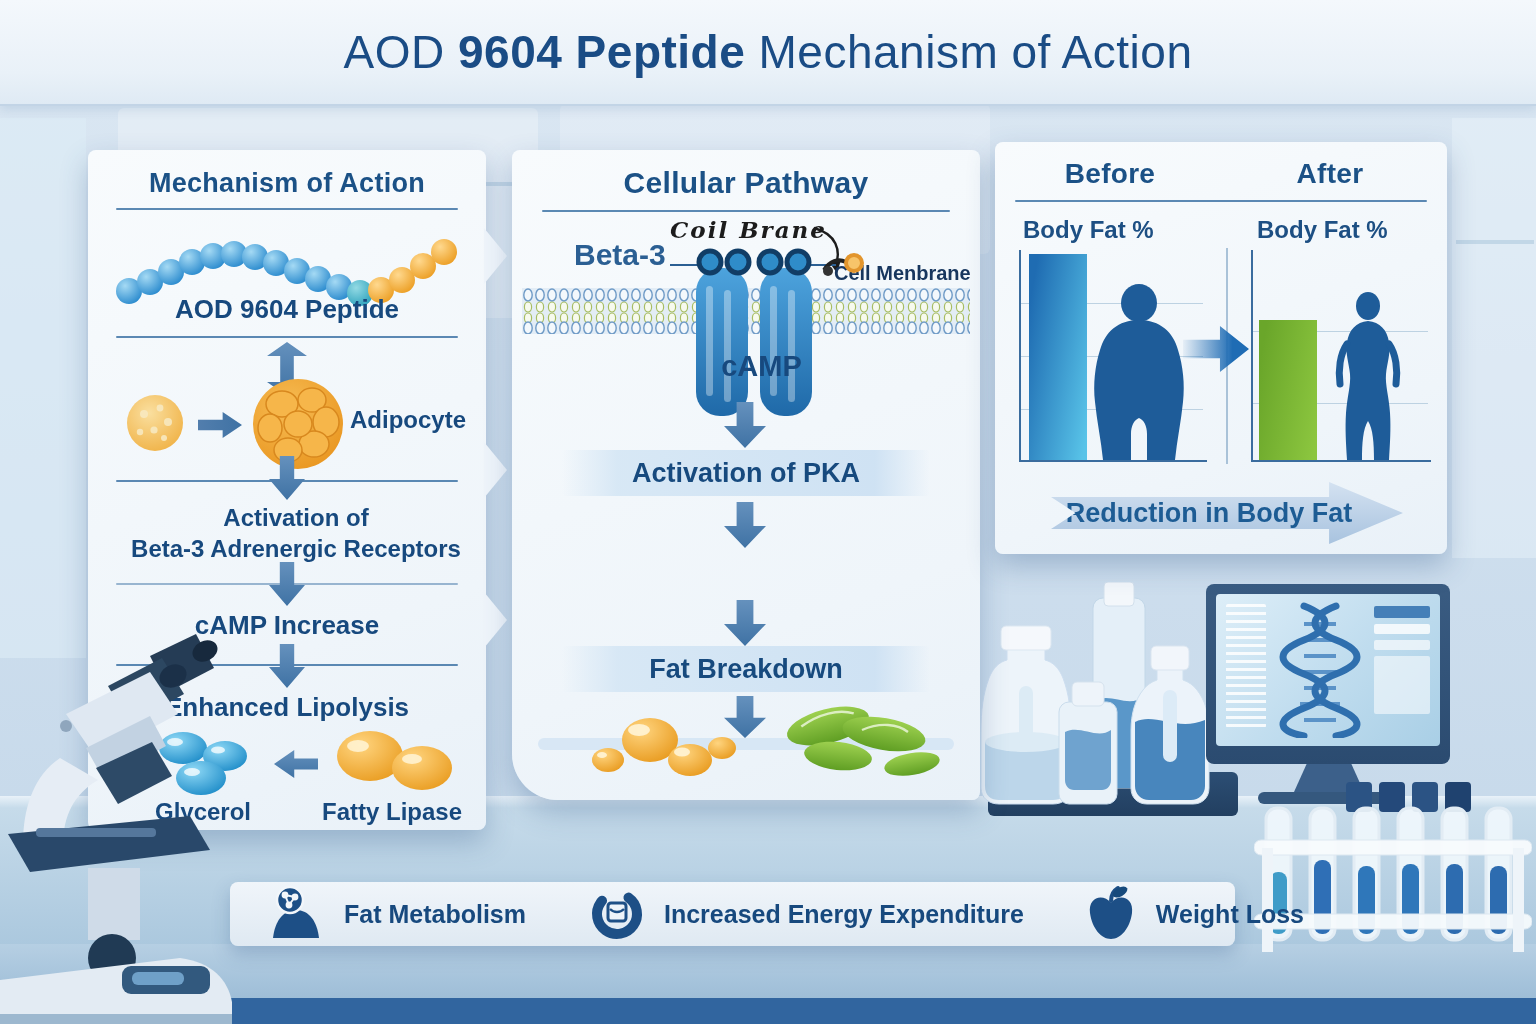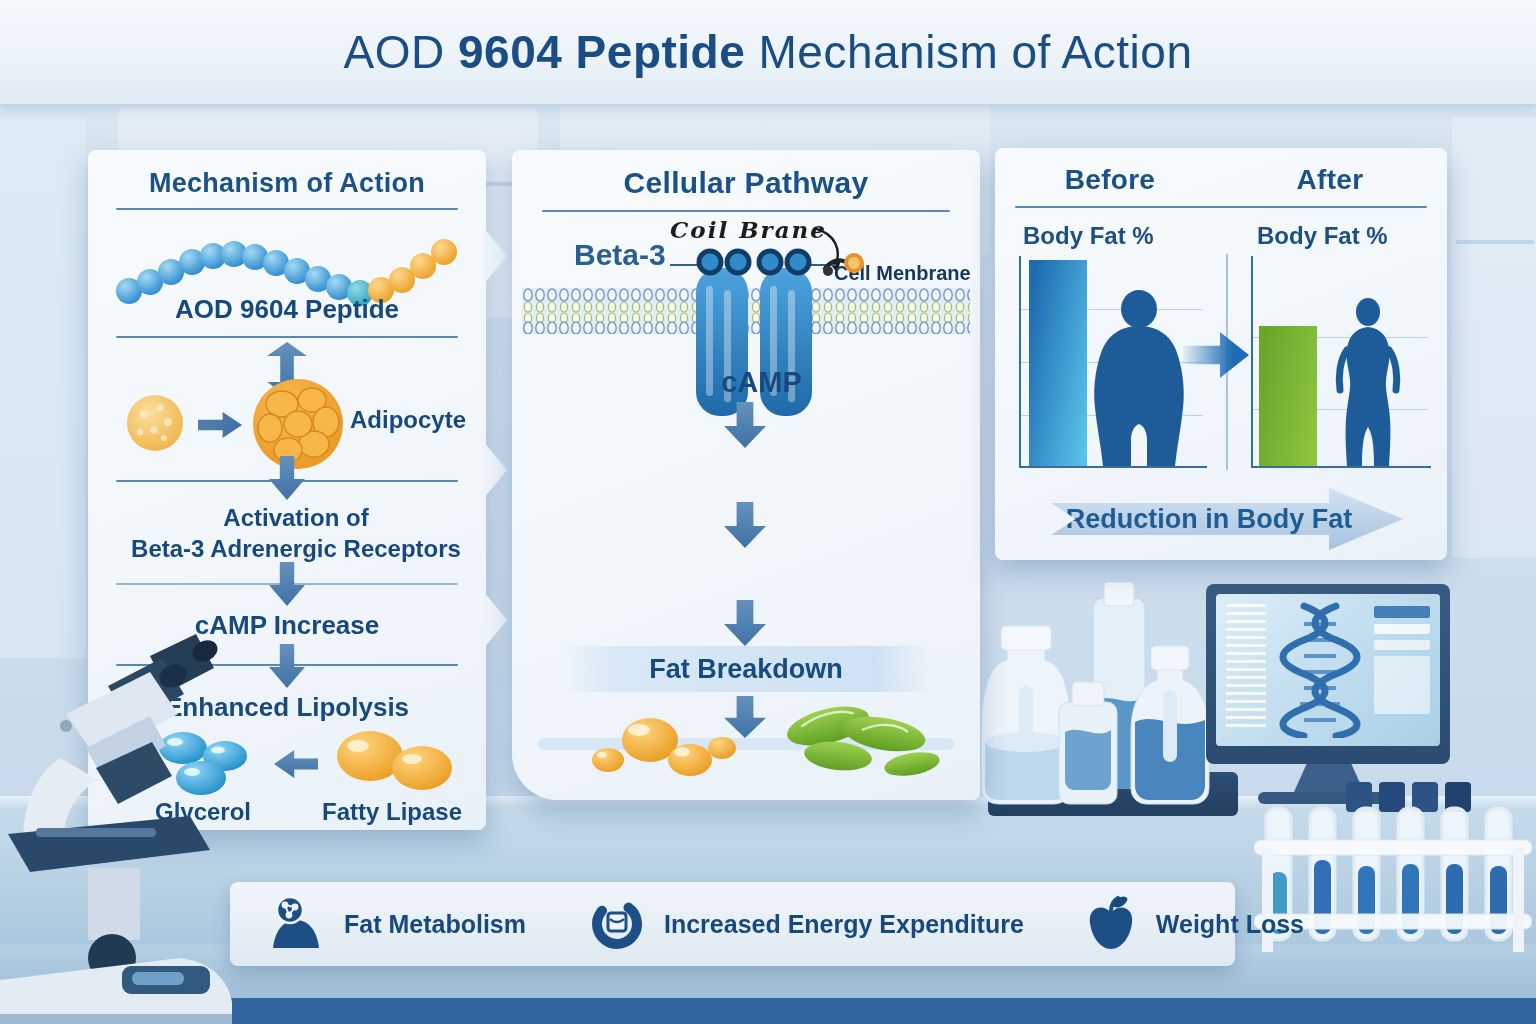--- a/index.html
+++ b/index.html
@@ -38,21 +38,21 @@
   
   .chart{position:absolute;}
   .chart .yaxis{position:absolute;left:0;top:0;width:2px;height:100%;background:#3a6c9e;}
   .chart .xaxis{position:absolute;left:0;bottom:0;width:100%;height:2px;background:#3a6c9e;}
   .grid{position:absolute;left:2px;width:97%;height:1px;background:#bdd2e2;}
   .banner{position:absolute;display:flex;align-items:center;justify-content:center;
     background:linear-gradient(180deg,#d4e2f1,#a8c3df);
     clip-path:polygon(0 24%,79% 24%,79% 0,100% 50%,79% 100%,79% 76%,0 76%,7% 50%);
     font-size:27px;font-weight:800;color:#1d5c94;}
   
-  .footerbar{position:absolute;left:230px;top:882px;width:1005px;height:84px;z-index:7;
+  .footerbar{position:absolute;left:230px;top:882px;width:1005px;height:64px;z-index:7;
     background:linear-gradient(180deg,#f0f5fa,#dfe9f2);border-radius:8px;
     box-shadow:0 8px 18px rgba(45,85,135,.25);display:flex;align-items:center;}
   .fitem{display:flex;align-items:center;gap:16px;}
   .flabel{font-size:25px;font-weight:800;color:#17497e;white-space:nowrap;}
   .fdiv{width:2px;height:52px;background:#b9cbdc;}
   .title-band{position:absolute;left:0;top:0;width:1536px;height:106px;z-index:4;
     background:linear-gradient(180deg,#f4f8fc 0%,#e9f1f8 70%,#dfeaf4 100%);
     border-bottom:2px solid #c2d4e6;box-shadow:0 4px 10px rgba(90,130,170,.18);
     display:flex;align-items:center;justify-content:center;}
   .title-band .t{font-size:46px;color:#1a4c85;letter-spacing:.5px;}
@@ -341,23 +341,24 @@
           <rect x="94" y="44" width="7" height="112" rx="3.5"></rect>
       </g>
     </svg>
 
     <svg style="position:absolute;left:306px;top:94px;" width="50" height="42" viewBox="0 0 50 42">
       <path d="M6,26 C12,17 20,14 28,18" fill="none" stroke="#222" stroke-width="4"></path>
       <circle cx="10" cy="27" r="5" fill="#333"></circle>
       <circle cx="36" cy="19" r="8" fill="#f7c46a" stroke="#e2952d" stroke-width="4"></circle>
     </svg>
 
-    <div class="txt" style="left:0;top:216px;width:100%;font-size:29px;font-weight:800;padding-left:31px;">cAMP</div>
+    <div class="txt" style="left:0;top:200px;width:100%;font-size:29px;font-weight:800;padding-left:31px;">cAMP</div>
 
     <div class="arr-down" style="left:212px;top:252px;width:42px;height:46px;"></div>
+    <div class="band" style="left:50px;top:300px;width:368px;height:46px;font-size:27px;">Activation of PKA</div>
     <div class="arr-down" style="left:212px;top:352px;width:42px;height:46px;"></div>
     <div class="arr-down" style="left:212px;top:450px;width:42px;height:46px;"></div>
     <div class="band" style="left:50px;top:496px;width:368px;height:46px;font-size:27px;">Fat Breakdown</div>
     <div class="arr-down" style="left:212px;top:546px;width:42px;height:42px;"></div>
 
     <div class="deco" style="position:absolute;left:26px;top:588px;width:416px;height:12px;background:rgba(214,230,244,.95);border-radius:6px;"></div>
     <svg style="position:absolute;left:70px;top:552px;" width="160" height="84" viewBox="0 0 160 84">
       <defs>
           <radialGradient id="gf2" cx="35%" cy="28%" r="80%">
             <stop offset="0%" stop-color="#ffd580"></stop>
@@ -385,21 +386,21 @@
       <ellipse cx="112" cy="44" rx="42" ry="16" fill="url(#gg)" transform="rotate(10 112 44)"></ellipse>
       <ellipse cx="66" cy="66" rx="34" ry="14" fill="url(#gg)" transform="rotate(6 66 66)"></ellipse>
       <ellipse cx="140" cy="74" rx="28" ry="11" fill="url(#gg)" transform="rotate(-10 140 74)"></ellipse>
       <g fill="none" stroke="#e9f5d8" stroke-width="2.4" opacity=".85">
         <path d="M30,30 C50,22 70,22 84,30" transform="rotate(-14 56 36)"></path>
         <path d="M90,40 C108,32 126,34 136,42"></path>
       </g>
     </svg>
   </div>
 
-  <div class="panel" style="left:995px;top:148px;width:452px;height:412px;">
+  <div class="panel" style="left:995px;top:142px;width:452px;height:412px;">
     <div class="h-panel" style="position:absolute;left:20px;top:16px;width:190px;font-size:28px;">Before</div>
     <div class="h-panel" style="position:absolute;left:240px;top:16px;width:190px;font-size:28px;">After</div>
     <div class="rule" style="left:20px;top:58px;width:412px;"></div>
 
     <div class="txt" style="left:28px;top:74px;width:170px;font-size:24px;font-weight:600;text-align:left;color:#1d4f83;">Body Fat %</div>
     <div class="txt" style="left:262px;top:74px;width:170px;font-size:24px;font-weight:600;text-align:left;color:#1d4f83;">Body Fat %</div>
 
     <div class="deco" style="position:absolute;left:231px;top:106px;width:2px;height:216px;background:#a9c2d8;"></div>
 
     <div class="chart" style="left:24px;top:108px;width:188px;height:212px;">

